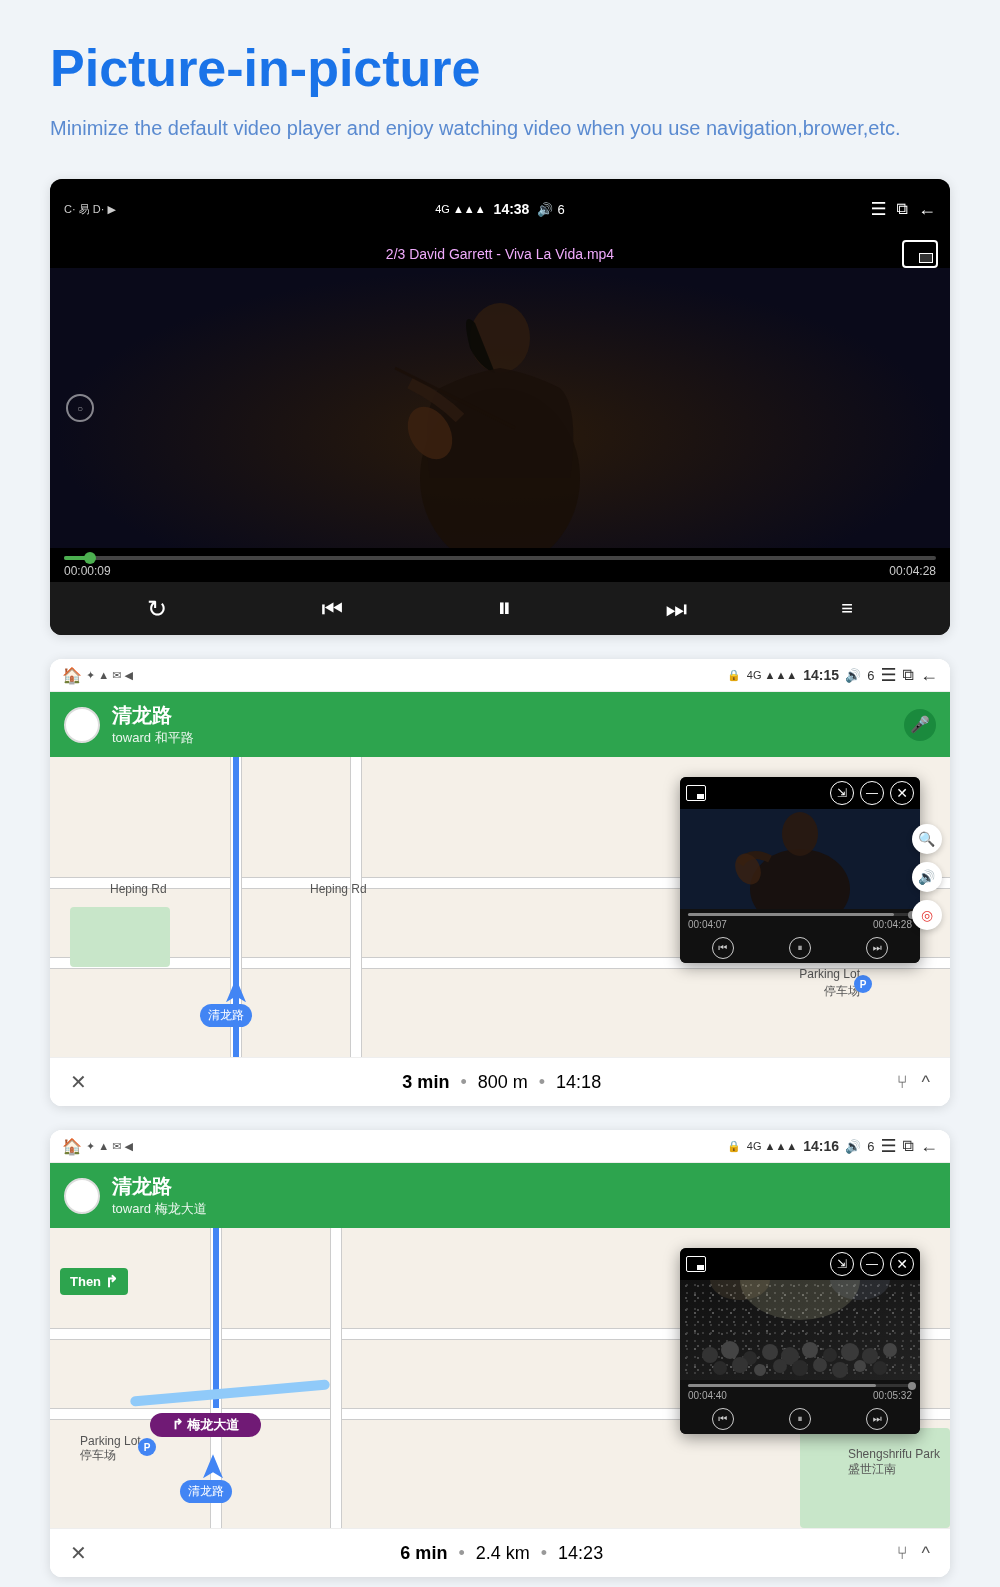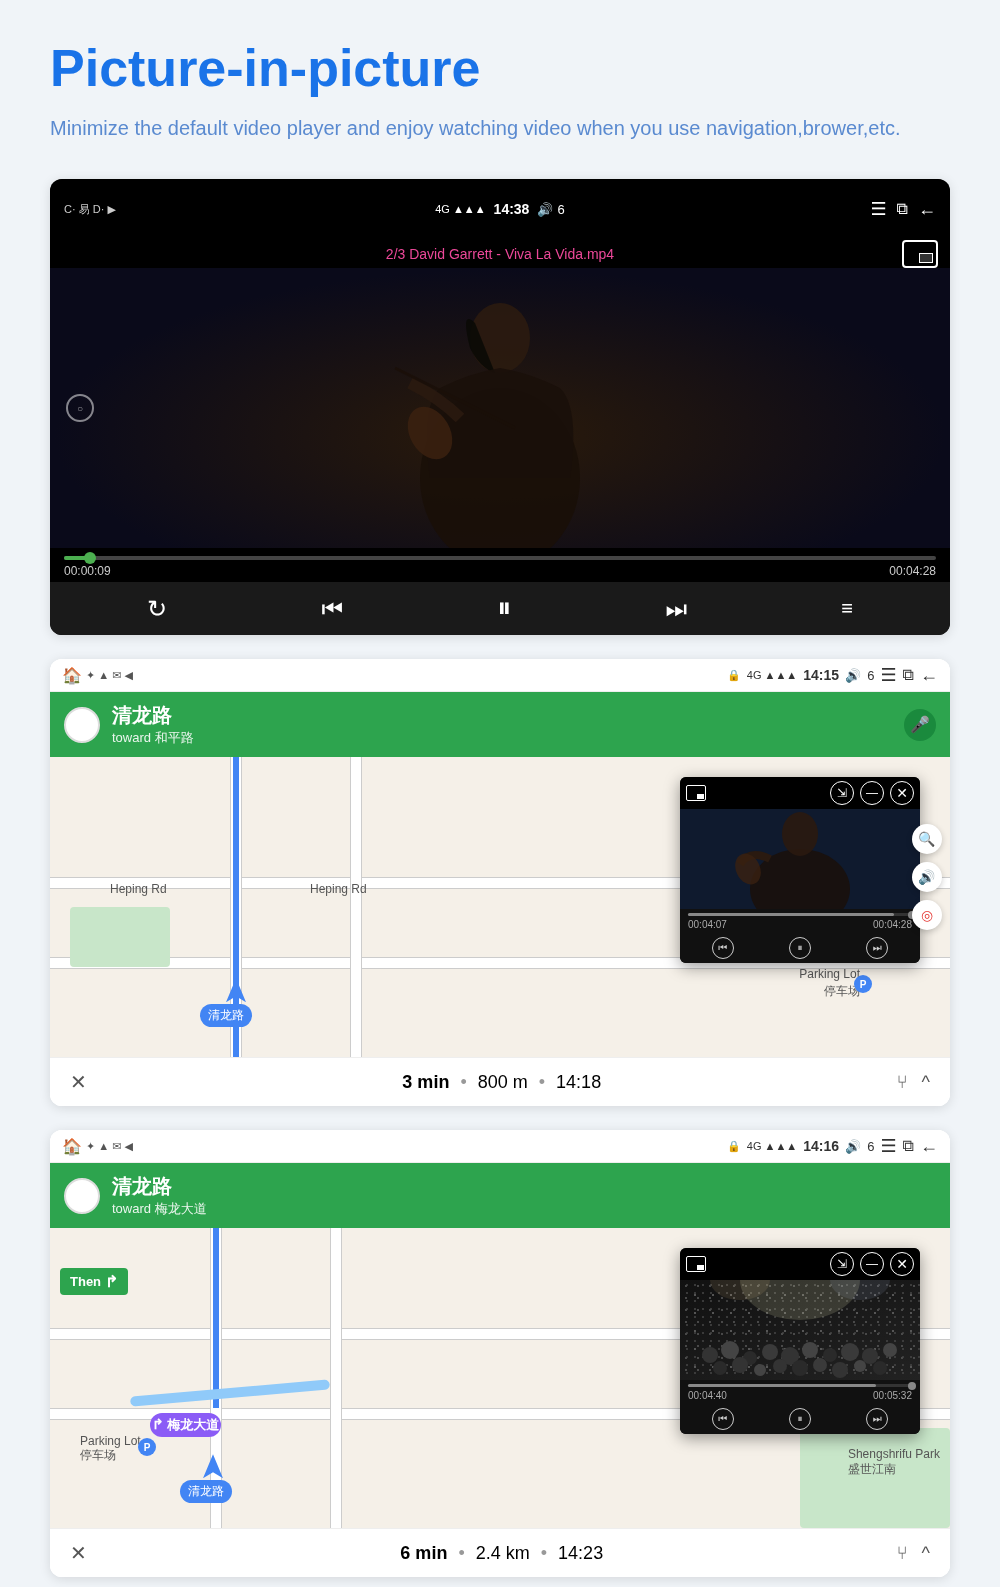--- a/index.html
+++ b/index.html
@@ -471,23 +471,23 @@
       color: #fff;
       font-size: 13px;
       padding: 4px 10px;
       border-radius: 4px;
       display: flex; align-items: center; gap: 4px;
       font-weight: bold;
     }
 
     .road-label {
       position: absolute;
-      background: #8b5cf6;
-      color: #fff;
-      padding: 3px 2px;
+      background: #701a75;
+      color: #fff;
+      padding: 3px 22px;
       border-radius: 12px;
       font-size: 13px;
       font-weight: bold;
     }
 
     
     .park-area {
       position: absolute;
       background: #c8e6c9;
       border-radius: 4px;
@@ -520,21 +520,21 @@
         <span style="font-size:13px;">6</span>
       </div>
       <div class="status-right">
         <span style="font-size:18px;">☰</span>
         <span style="font-size:16px;">⧉</span>
         <span style="font-size:18px;">←</span>
       </div>
     </div>
 
     <div class="video-title-bar">
-      <span style="color:#ec4899; font-size:14px;">2/3 David Garrett - Viva La Vida.mp4</span>
+      <span style="color:#f0abfc; font-size:14px;">2/3 David Garrett - Viva La Vida.mp4</span>
       <div class="pip-btn">
         <div class="pip-btn-inner"></div>
       </div>
     </div>
 
     <div class="video-main">
       <div class="violin-player-bg"></div>
 
       <svg width="320" height="270" viewBox="0 0 320 270" style="position:absolute; bottom:0; left:50%; transform:translateX(-50%);">
 

